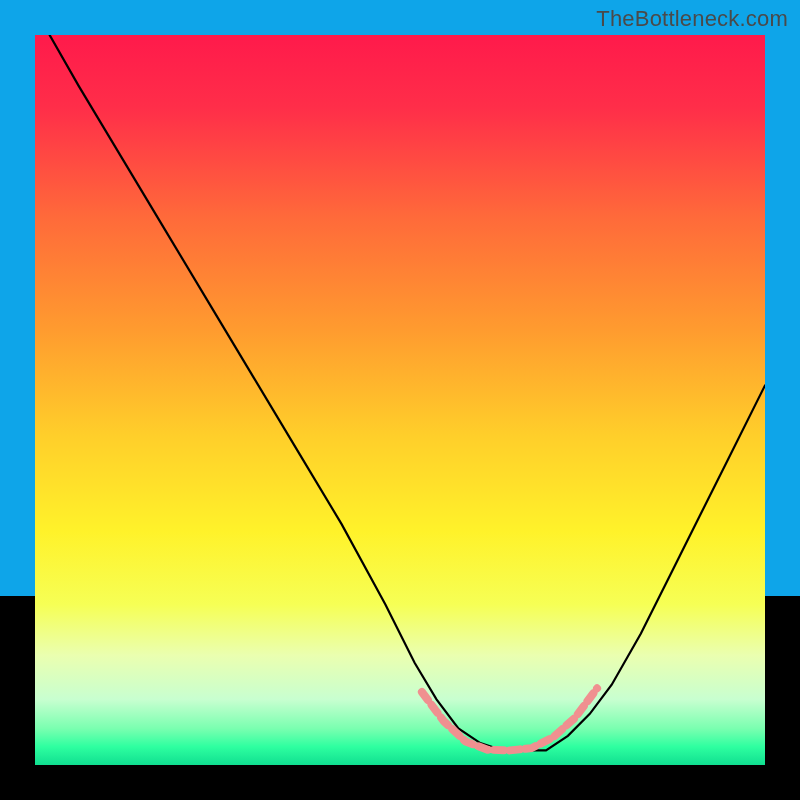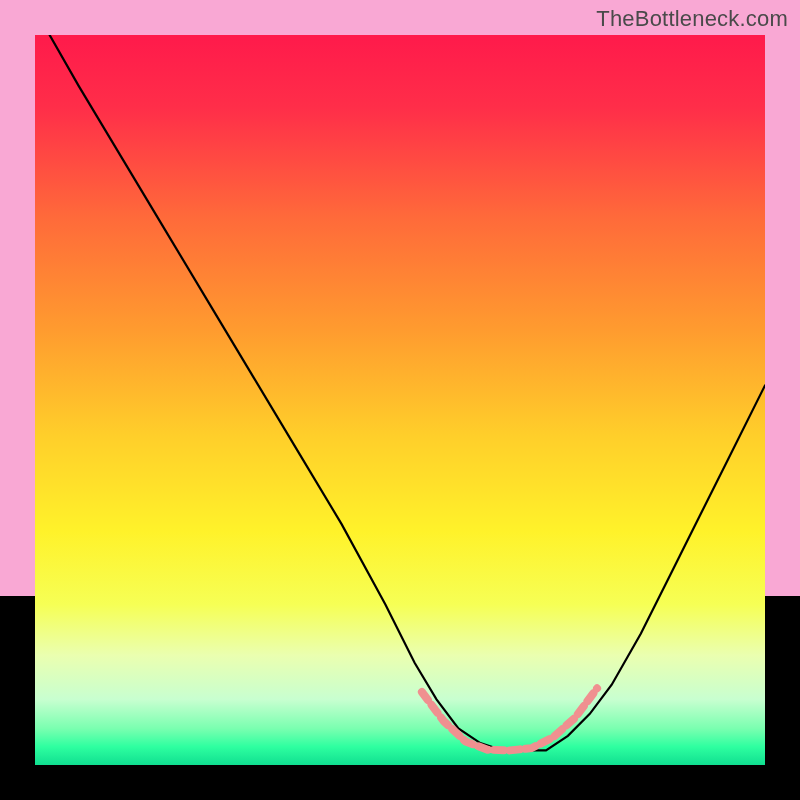--- a/index.html
+++ b/index.html
@@ -8,21 +8,21 @@
     width: 800px;
     height: 800px;
     overflow: hidden;
     background: #000;
     font-family: Arial, Helvetica, sans-serif;
   }
   .frame {
     position: relative;
     width: 800px;
     height: 596px;
-    background: #f9a8d4;
+    background: #0ea5e9;
   }
   .plot-area {
     position: absolute;
     left: 35px;
     top: 35px;
     width: 730px;
     height: 730px;
     overflow: hidden;
   }
   .gradient-bg {

